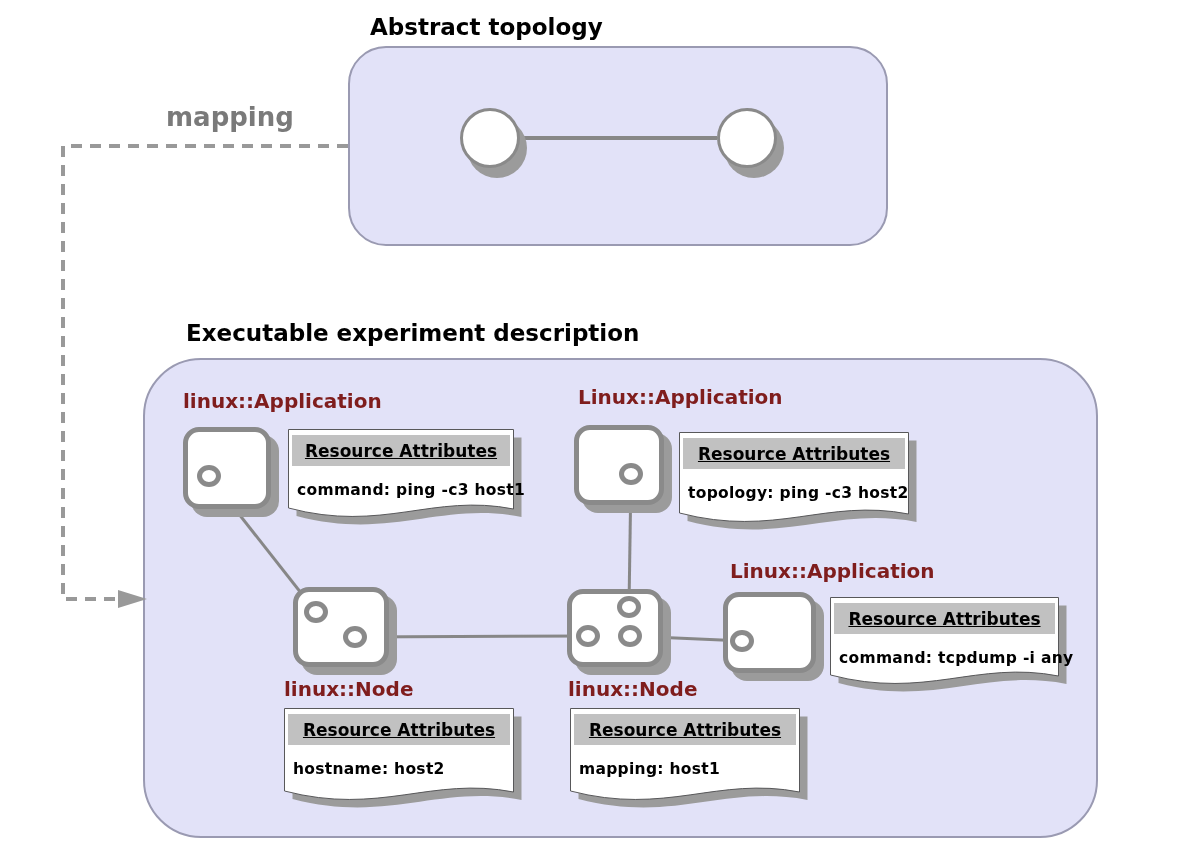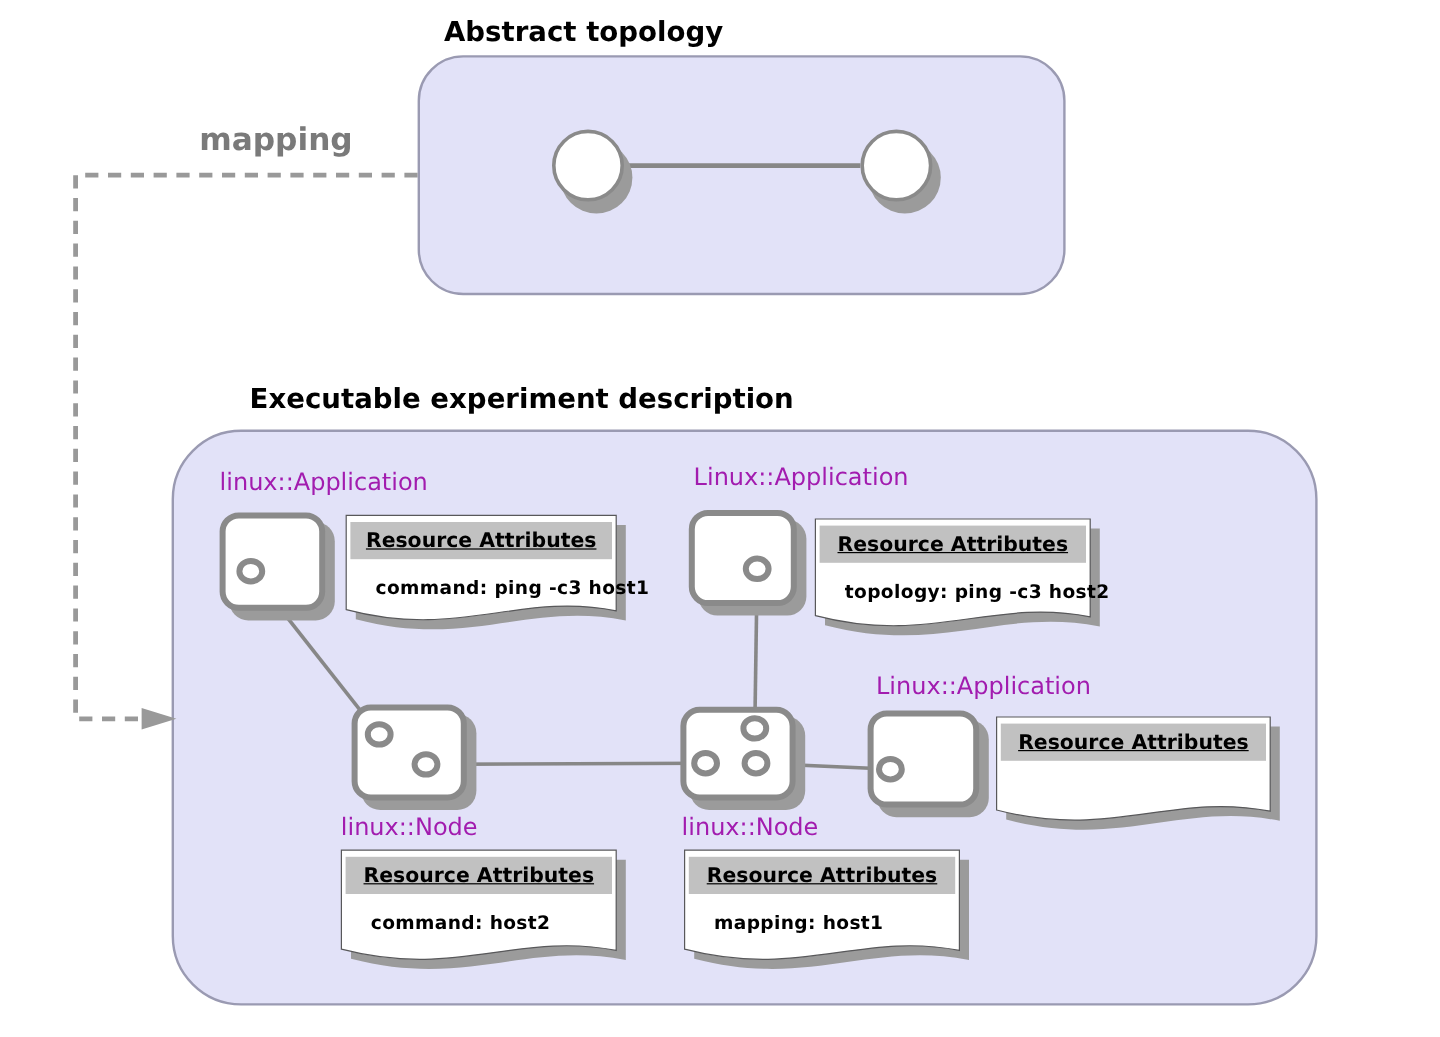--- a/index.html
+++ b/index.html
@@ -21,41 +21,41 @@
     border-radius:50%;box-shadow:7px 10px 0 #9b9b9b;z-index:3;
   }
   .icon{
     position:absolute;background:#fff;border:5px solid #8a8a8a;border-radius:16px;
     box-shadow:8px 8px 0 #9b9b9b;z-index:3;box-sizing:content-box;
   }
   .port{
     position:absolute;width:14px;height:12px;background:#fff;border:5px solid #8a8a8a;border-radius:50%;
   }
   .elem-label{
-    position:absolute;font-weight:normal;font-size:20px;color:#a21caf;z-index:4;white-space:nowrap;text-align:center;
+    position:absolute;font-weight:bold;font-size:20px;color:#7f1d1d;z-index:4;white-space:nowrap;text-align:center;
   }
   .note{position:absolute;z-index:3;}
   .note svg{position:absolute;left:0;top:0;overflow:visible;}
   .note-header{
     position:absolute;top:6px;height:31px;background:#c1c1c1;color:#000;
     font-weight:bold;font-size:17px;display:flex;align-items:center;justify-content:center;
     white-space:nowrap;
     text-decoration:underline;
   }
   .note-text{
     position:absolute;left:9px;top:52px;font-weight:bold;font-size:15.5px;color:#000;
-    letter-spacing:0.3px;white-space:nowrap;margin-left:16px;
+    letter-spacing:0.3px;white-space:nowrap;
   }
   #lines-layer{position:absolute;left:0;top:0;z-index:2;pointer-events:none;}
 </style>
 </head>
 <body>
 
 <div class="title" style="left:370px;top:14px;">Abstract topology</div>
-<div class="title" style="left:186px;top:320px;margin-left:22px;">Executable experiment description</div>
+<div class="title" style="left:186px;top:320px;">Executable experiment description</div>
 <div class="mapping-label" style="left:166px;top:102px;">mapping</div>
 
 <div class="container-box" style="left:348px;top:46px;width:540px;height:200px;border-radius:38px;"></div>
 
 <div class="container-box" style="left:143px;top:358px;width:955px;height:480px;border-radius:58px;"></div>
 
 <svg id="lines-layer" width="1200" height="864">
   <line x1="520" y1="138" x2="717" y2="138" stroke="#878787" stroke-width="4"></line>
   <line x1="209" y1="476" x2="316" y2="612" stroke="#878787" stroke-width="3"></line>
   <line x1="631" y1="474" x2="629" y2="607" stroke="#878787" stroke-width="3"></line>
@@ -110,29 +110,30 @@
   <div class="note-header" style="left:4px;width:222px;">Resource Attributes</div>
   <div class="note-text">topology: ping -c3 host2</div>
 </div>
 
 <div class="note" style="left:830px;top:597px;width:239px;height:111px;">
   <svg width="239" height="111" viewBox="0 0 239 111">
     <path d="M0.5,0.5 L228.5,0.5 L228.5,79 C146.6,63 96.2,103 0.5,78 Z" transform="translate(8,8)" fill="#9b9b9b"></path>
     <path d="M0.5,0.5 L228.5,0.5 L228.5,79 C146.6,63 96.2,103 0.5,78 Z" fill="#ffffff" stroke="#58585a" stroke-width="1"></path>
   </svg>
   <div class="note-header" style="left:4px;width:221px;">Resource Attributes</div>
+  <div class="note-text">command: tcpdump -i any</div>
 </div>
 
 <div class="note" style="left:284px;top:708px;width:240px;height:116px;">
   <svg width="240" height="116" viewBox="0 0 240 116">
     <path d="M0.5,0.5 L229.5,0.5 L229.5,84 C147.2,68 96.6,108 0.5,83 Z" transform="translate(8,8)" fill="#9b9b9b"></path>
     <path d="M0.5,0.5 L229.5,0.5 L229.5,84 C147.2,68 96.6,108 0.5,83 Z" fill="#ffffff" stroke="#58585a" stroke-width="1"></path>
   </svg>
   <div class="note-header" style="left:4px;width:222px;">Resource Attributes</div>
-  <div class="note-text">command: host2</div>
+  <div class="note-text">hostname: host2</div>
 </div>
 
 <div class="note" style="left:570px;top:708px;width:240px;height:116px;">
   <svg width="240" height="116" viewBox="0 0 240 116">
     <path d="M0.5,0.5 L229.5,0.5 L229.5,84 C147.2,68 96.6,108 0.5,83 Z" transform="translate(8,8)" fill="#9b9b9b"></path>
     <path d="M0.5,0.5 L229.5,0.5 L229.5,84 C147.2,68 96.6,108 0.5,83 Z" fill="#ffffff" stroke="#58585a" stroke-width="1"></path>
   </svg>
   <div class="note-header" style="left:4px;width:222px;">Resource Attributes</div>
   <div class="note-text">mapping: host1</div>
 </div>

